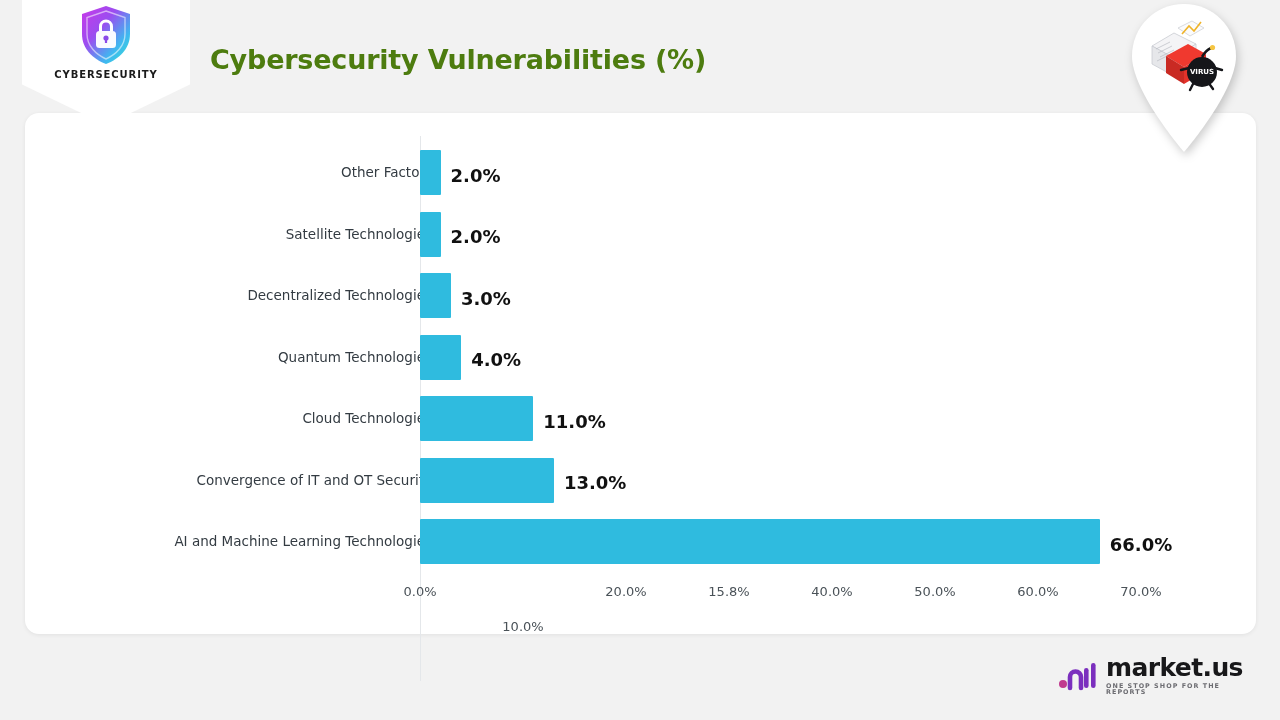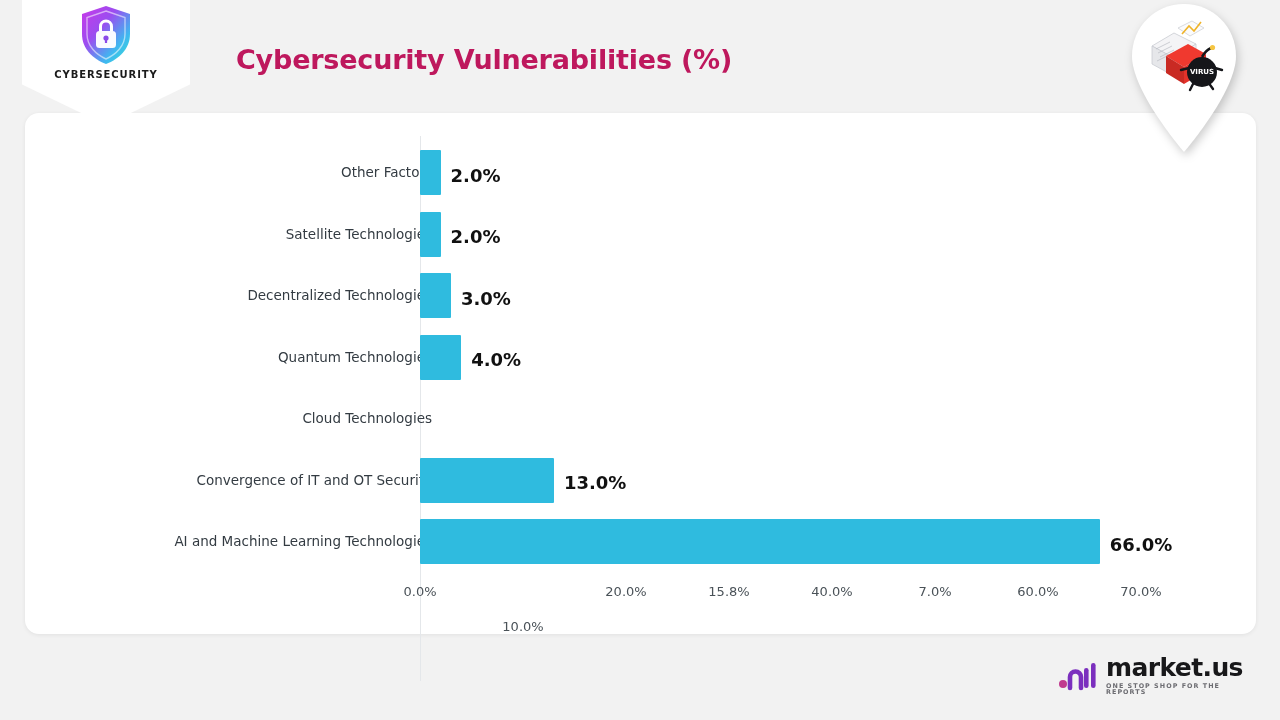--- a/index.html
+++ b/index.html
@@ -53,22 +53,22 @@
     position: absolute; left: 25px; top: 113px;
     width: 1231px; height: 521px;
     background: #ffffff;
     border-radius: 14px;
     box-shadow: 0 1px 4px rgba(0,0,0,0.07);
     z-index: 2;
   }
 
   
   .title {
-    position: absolute; left: 236px; top: 44px;
-    font-size: 27px; font-weight: 700; color: #be185d;
+    position: absolute; left: 210px; top: 44px;
+    font-size: 27px; font-weight: 700; color: #4d7c0f;
     letter-spacing: -0.2px;
     z-index: 7;
     text-align: right;
   }
 
   
   .chart { position: absolute; left: 25px; top: 113px; width: 1231px; height: 521px; z-index: 3; }
 
   .row {
     position: absolute;
@@ -237,20 +237,24 @@
         </div>
         <div class="row" style="top: 213.5px;">
           <div class="cat-label">Quantum Technologies</div>
           <div class="bar-track" style="width: 41.2px;">
             <div class="bar" style="width: 100%; background: rgb(47, 187, 223);"></div>
             <span class="bar-value">4.0%</span>
           </div>
         </div>
         <div class="row" style="top: 275px;">
           <div class="cat-label">Cloud Technologies</div>
+          <div class="bar-track" style="width: 113.3px;">
+            <div class="bar" style="width: 100%; background: rgb(47, 187, 223);"></div>
+            <span class="bar-value">11.0%</span>
+          </div>
         </div>
         <div class="row" style="top: 336.5px;">
           <div class="cat-label">Convergence of IT and OT Security</div>
           <div class="bar-track" style="width: 133.9px;">
             <div class="bar" style="width: 100%; background: rgb(47, 187, 223);"></div>
             <span class="bar-value">13.0%</span>
           </div>
         </div>
         <div class="row" style="top: 398px;">
           <div class="cat-label">AI and Machine Learning Technologies</div>
@@ -259,21 +263,21 @@
             <span class="bar-value">66.0%</span>
           </div>
         </div>
       </div>
     <div class="xaxis" id="xaxis">
         <span class="tick" style="left: 395px;">0.0%</span>
         <span class="tick" style="left: 498px; margin-top: 35px;">10.0%</span>
         <span class="tick" style="left: 601px;">20.0%</span>
         <span class="tick" style="left: 704px;">15.8%</span>
         <span class="tick" style="left: 807px;">40.0%</span>
-        <span class="tick" style="left: 910px;">7.0%</span>
+        <span class="tick" style="left: 910px;">50.0%</span>
         <span class="tick" style="left: 1013px;">60.0%</span>
         <span class="tick" style="left: 1116px;">70.0%</span>
       </div>
   </div>
 
   <div class="brand">
     <span class="brand-mark">
       <svg viewBox="0 0 40 32" width="40" height="32" aria-hidden="true">
         <circle cx="5" cy="25" r="4" fill="#c0398f"></circle>
         <path d="M12 29 V18 a5.5 5.5 0 0 1 11 0 V29" fill="none" stroke="#7b2fbe" stroke-width="4.6" stroke-linecap="round"></path>

